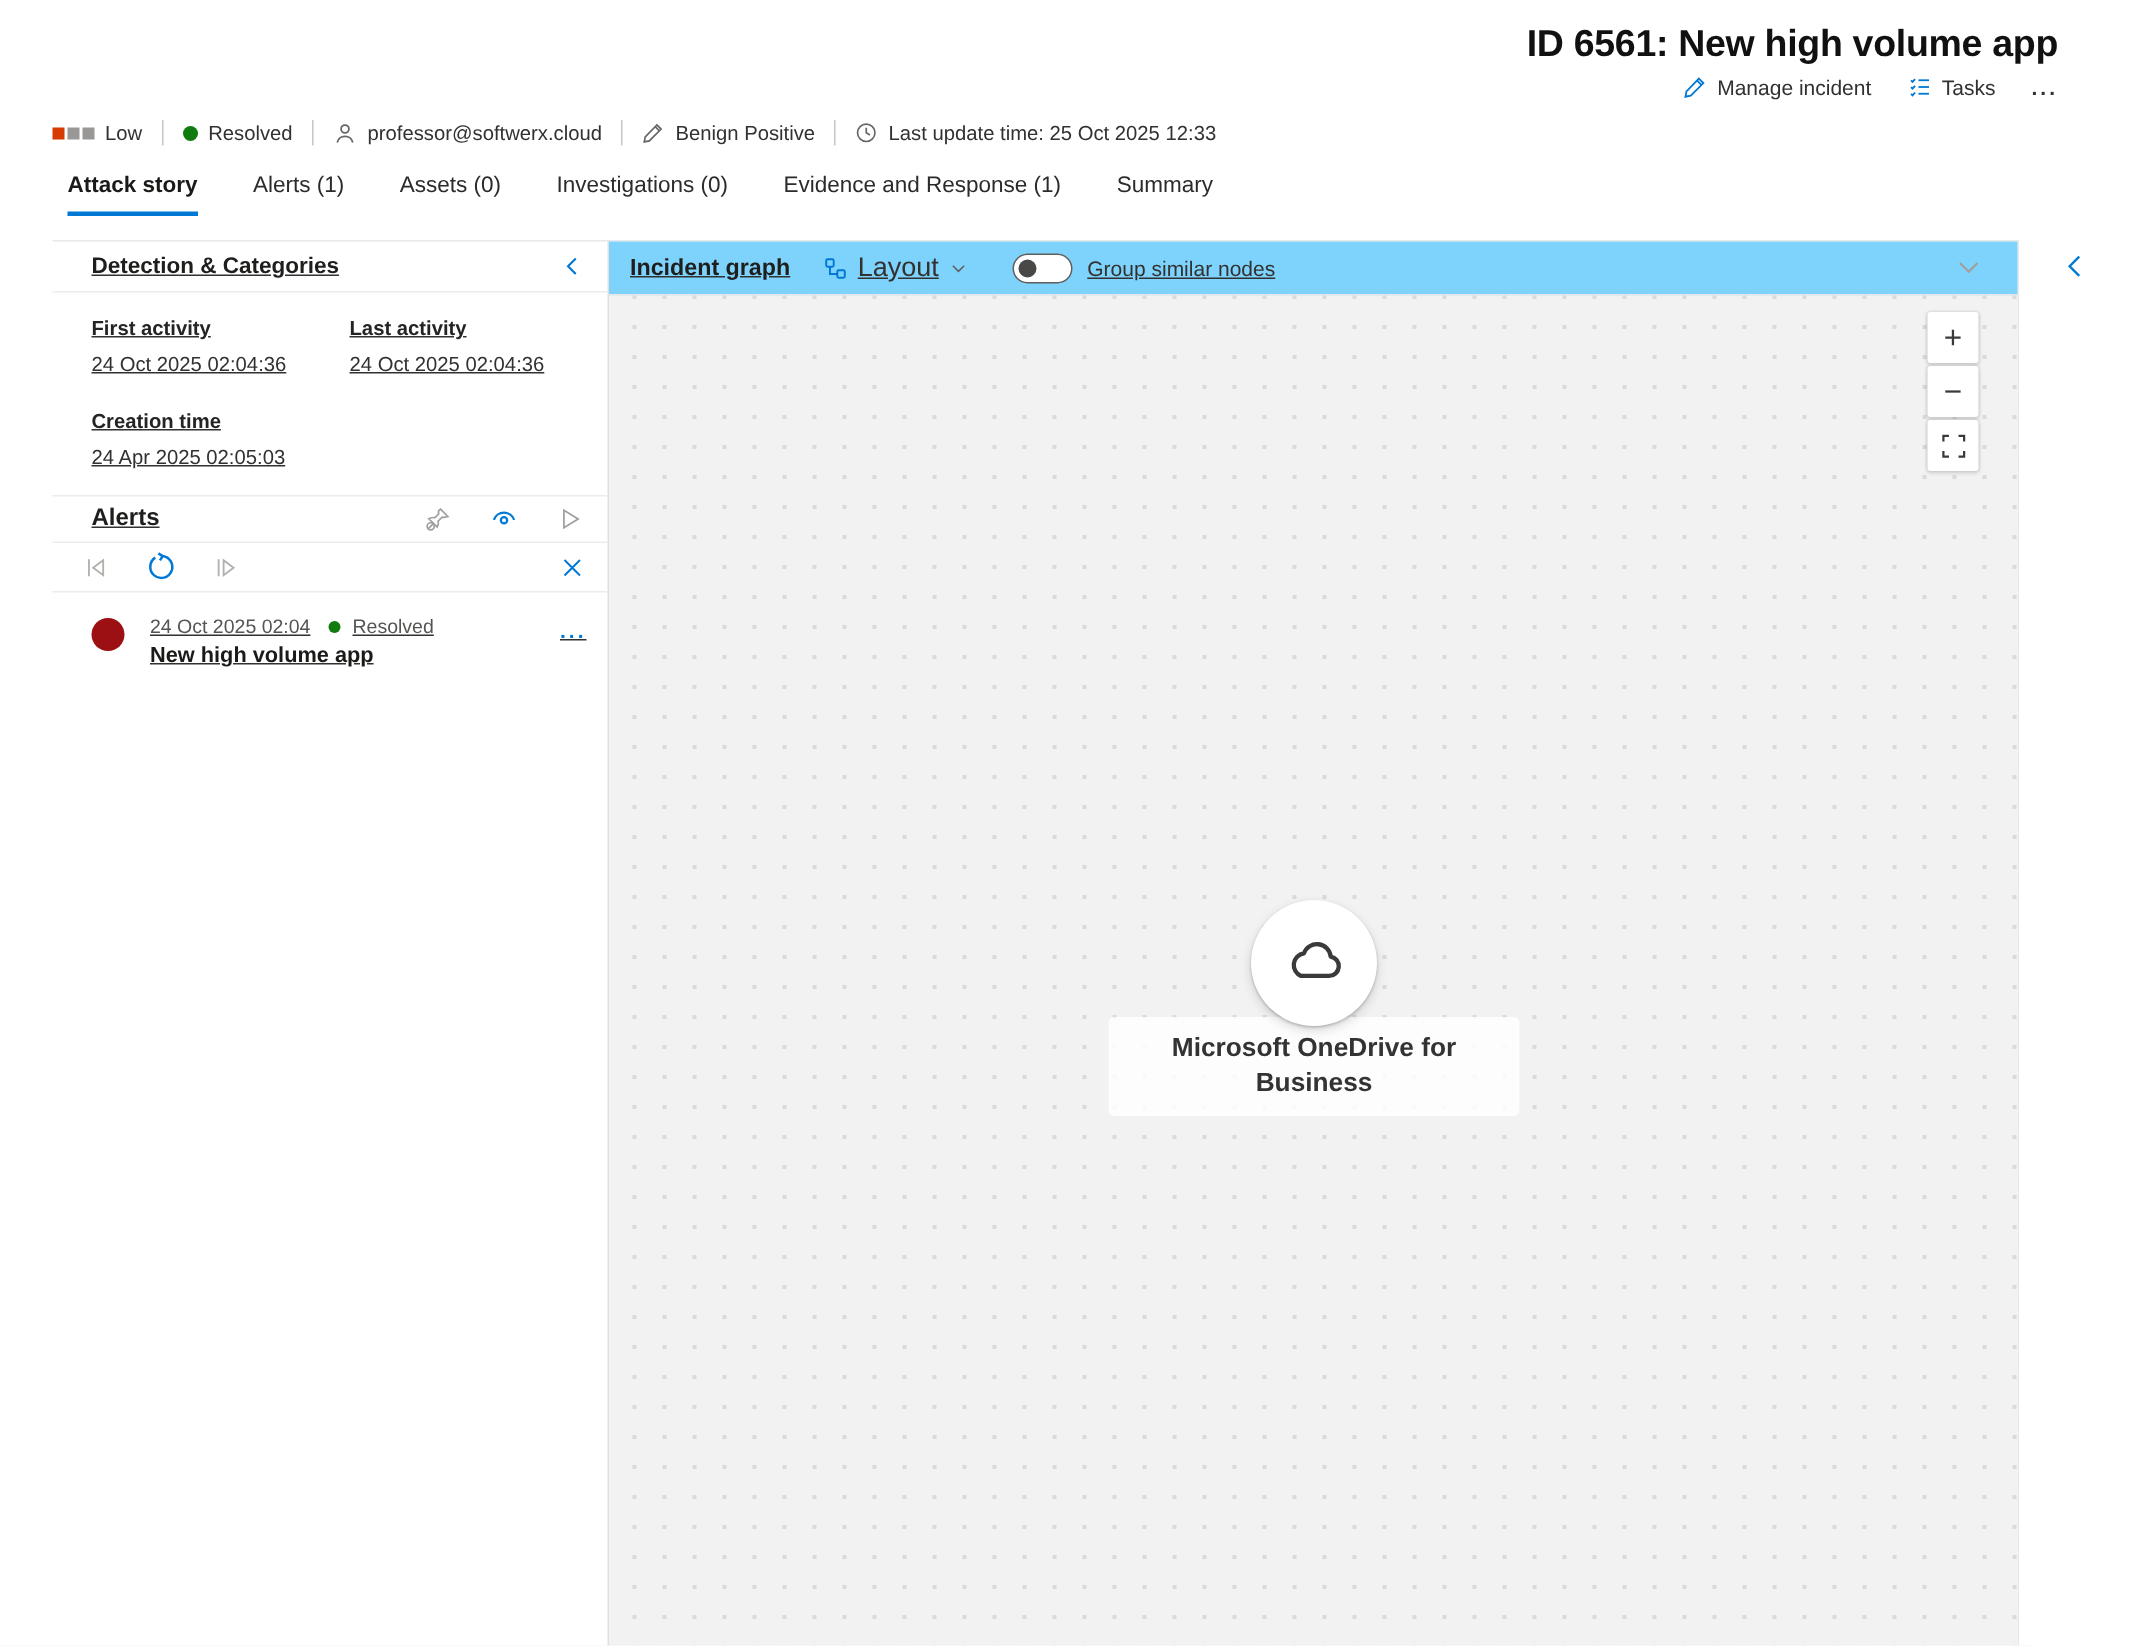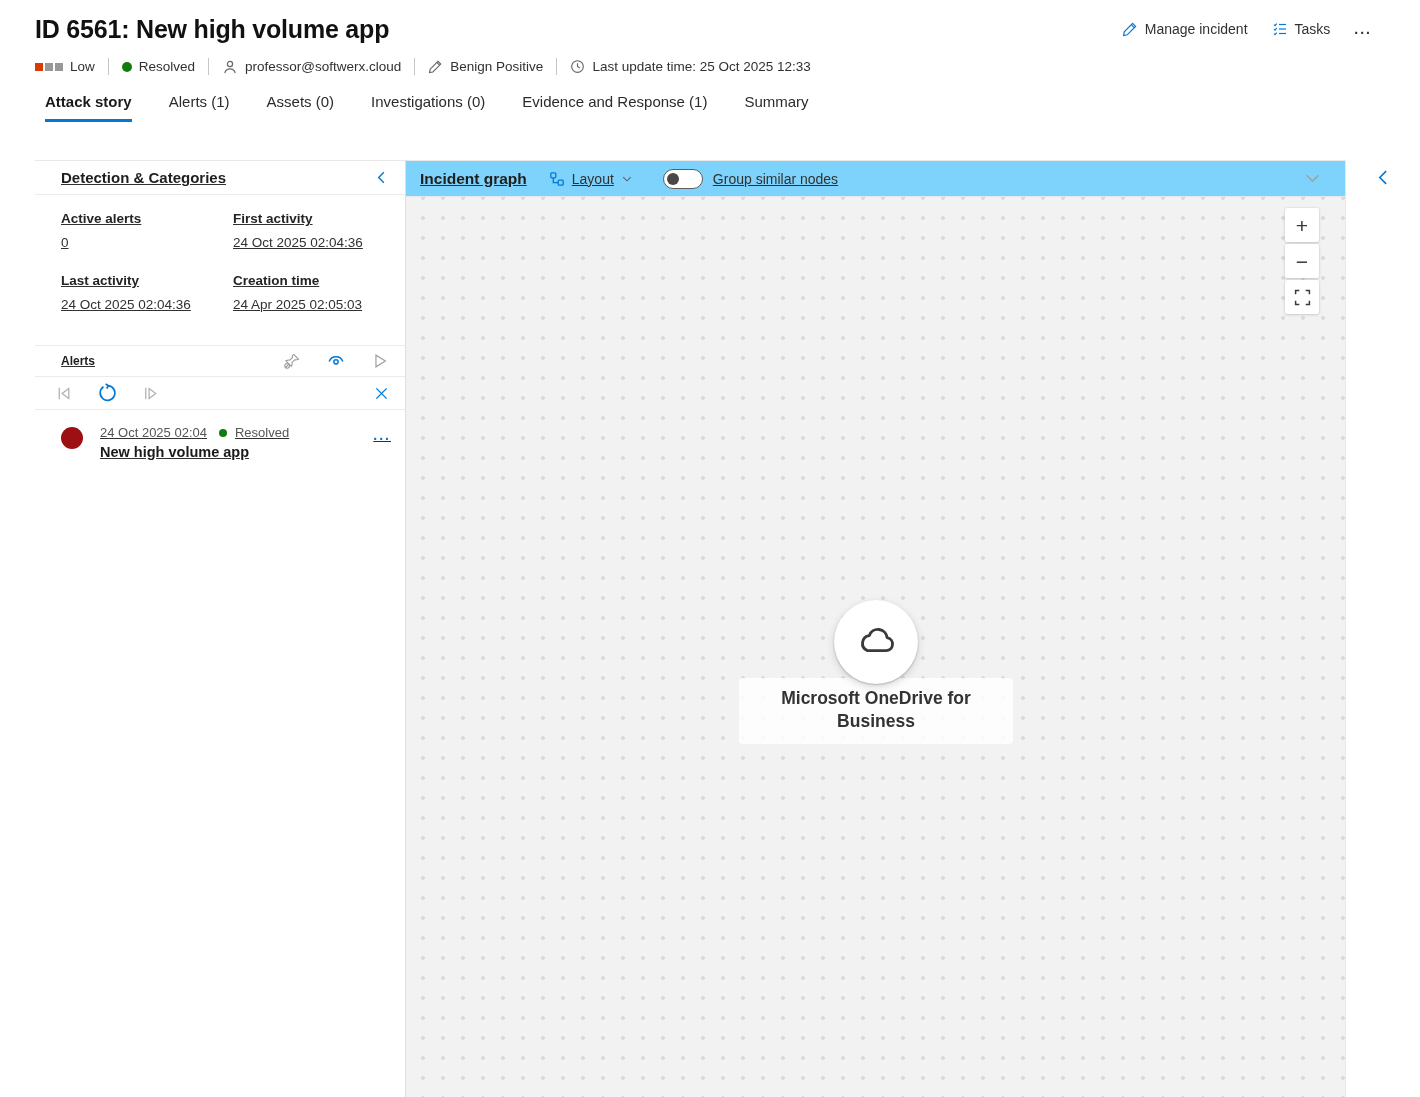--- a/index.html
+++ b/index.html
@@ -5,21 +5,21 @@
   * { box-sizing: border-box; }
   html,body { margin:0; padding:0; }
   body {
     width:1420px; height:1097px; overflow:hidden; position:relative;
     background:#fff; color:#323130;
     font-family:"Liberation Sans", sans-serif;
   }
   button { background:none; border:none; padding:0; font:inherit; color:inherit; cursor:pointer; }
 
   
-  .title-row { display:flex; justify-content:space-between; align-items:flex-start; padding:15px 48px 0 35px; }
+  .title-row { display:flex; justify-content:space-between; align-items:flex-end; padding:15px 48px 0 35px;flex-direction:column; }
   .page-title { margin:0; font-size:25px; font-weight:bold; color:#111; letter-spacing:-0.2px; }
   .top-actions { display:flex; align-items:center; gap:24px; font-size:14px; color:#323130; margin-top:6px; }
   .action-btn { display:inline-flex; align-items:center; gap:7px; }
   .more-dots { font-weight:bold; letter-spacing:2px; color:#323130; font-size:14px; line-height:1; }
 
   .meta-row { display:flex; align-items:center; gap:13px; padding:14px 0 0 35px; font-size:13.5px; color:#323130; }
   .meta-item { display:inline-flex; align-items:center; gap:7px; }
   .sep { width:1px; height:17px; background:#c8c6c4; }
   .sev-sq { display:inline-flex; gap:2px; }
   .sev-sq i { width:8px; height:8px; background:#9a9896; }
@@ -38,39 +38,39 @@
   .panel-h { display:flex; justify-content:space-between; align-items:center; height:34px;
              padding:0 16px 0 26px; border-bottom:1px solid #edebe9; }
   .panel-h .t { font-size:15px; font-weight:bold; color:#1f1e1d; }
 
   .fields { display:grid; grid-template-columns:172px 1fr; padding:16px 10px 10px 26px; border-bottom:1px solid #edebe9; }
   .field { margin-bottom:23px; }
   .field .lbl { font-size:13.5px; font-weight:bold; color:#242424; margin-bottom:9px; }
   .field .val { font-size:13.5px; color:#323130; }
 
   .alerts-h { display:flex; align-items:center; height:31px; padding:0 16px 0 26px; border-bottom:1px solid #edebe9; }
-  .alerts-h .t { font-size:12px; font-weight:bold; color:#1f1e1d; flex:1; }
+  .alerts-h .t { font-size:16px; font-weight:bold; color:#1f1e1d; flex:1; }
   .alerts-h .tools { display:flex; align-items:center; gap:25px; }
 
   .alerts-toolbar { display:flex; align-items:center; gap:23px; height:33px; padding:0 16px 0 20px; border-bottom:1px solid #edebe9; }
   .alerts-toolbar .close-btn { margin-left:auto; }
 
   .alert-item { display:flex; align-items:flex-start; padding:15px 14px 0 26px; }
   .alert-sev { width:22px; height:22px; border-radius:50%; background:#9c0f13; flex:none; margin-top:2px; }
   .alert-body { flex:1; margin-left:17px; }
   .alert-meta { display:flex; align-items:center; gap:8px; font-size:13px; color:#565553; }
   .alert-meta .dot-green { width:8px; height:8px; margin-left:4px; }
   .alert-title { font-size:14.5px; font-weight:bold; color:#1b1a19; margin-top:4px; }
   .alert-more { color:#0078d4; font-weight:bold; letter-spacing:2px; font-size:14px; margin-top:2px; }
 
   
   .graph-panel { flex:1; display:flex; flex-direction:column; border-top:1px solid #e8e8e8; border-right:1px solid #e8e8e8; }
   .graph-h { height:36px; flex:none; display:flex; align-items:center; padding:0 14px; border-bottom:1px solid #e6e6e6; background:#7dd3fc; }
   .graph-h .t { font-size:15.5px; font-weight:bold; color:#1f1e1d; margin-right:22px; }
-  .layout-btn { display:inline-flex; align-items:center; gap:7px; font-size:14px; color:#323130; margin-right:30px; }
+  .layout-btn { display:inline-flex; align-items:center; gap:7px; font-size:18px; color:#323130; margin-right:30px; }
   .toggle-wrap { display:inline-flex; align-items:center; gap:10px; font-size:14px; color:#323130; }
   .toggle { width:40px; height:20px; border:1px solid #605e5c; border-radius:10px; background:#fff; position:relative; }
   .toggle .knob { position:absolute; left:3px; top:3px; width:12px; height:12px; border-radius:50%; background:#4a4846; }
   .graph-h .hdr-chevron { margin-left:auto; margin-right:10px; }
 
   .graph-canvas { flex:1; position:relative; background-color:#f2f2f2;
     background-image:radial-gradient(circle, #dadada 1.6px, transparent 1.7px);
     background-size:20px 20px; background-position:7px 11px; }
 
   .zoom-controls { position:absolute; top:11px; right:26px; display:flex; flex-direction:column; gap:2px; }
@@ -185,24 +185,20 @@
     <div class="panel-h">
       <span class="t">Detection &amp; Categories</span>
       <button class="ic">
         <svg width="15" height="15" viewBox="0 0 16 16" fill="none" stroke="#0078d4" stroke-width="1.5">
             <path d="M10.5 2.5L5 8l5.5 5.5"></path>
           </svg>
       </button>
     </div>
 
     <div class="fields">
-      <div class="field">
-        <div class="lbl">Active alerts</div>
-        <div class="val">0</div>
-      </div>
       <div class="field">
         <div class="lbl">First activity</div>
         <div class="val">24 Oct 2025 02:04:36</div>
       </div>
       <div class="field">
         <div class="lbl">Last activity</div>
         <div class="val">24 Oct 2025 02:04:36</div>
       </div>
       <div class="field" style="margin-bottom:8px;">
         <div class="lbl">Creation time</div>

